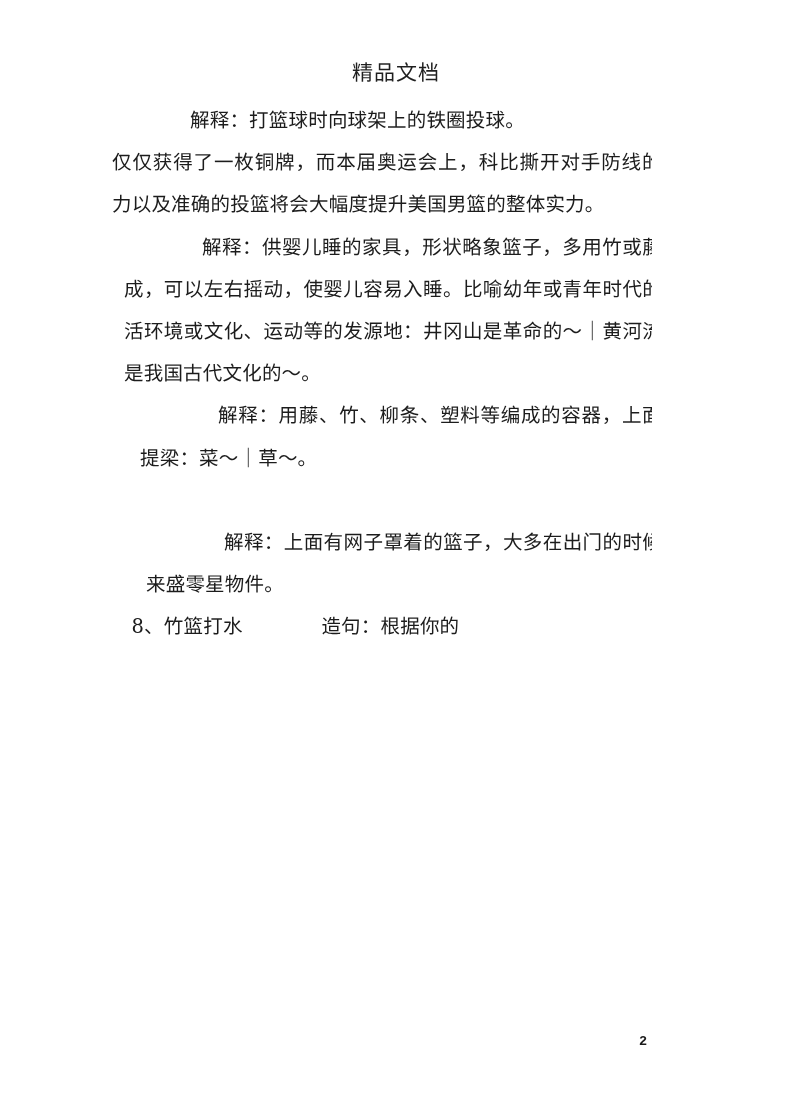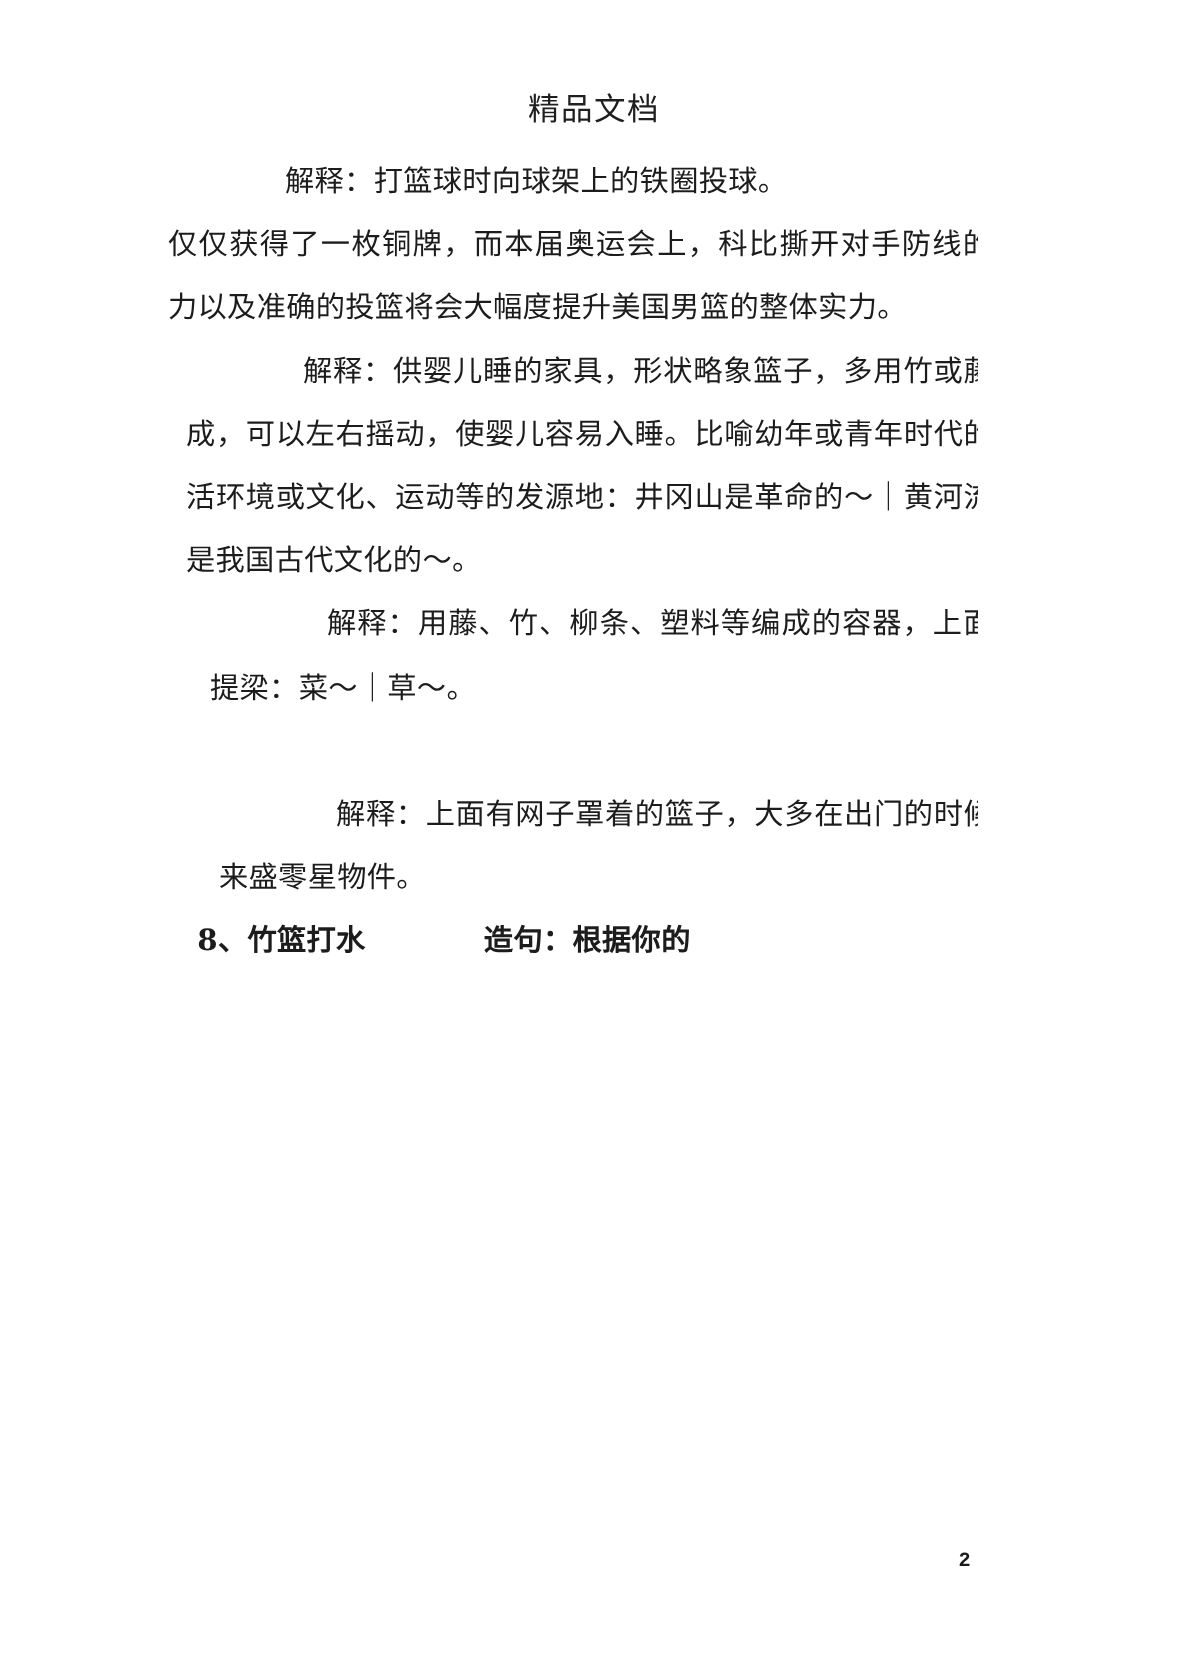--- a/index.html
+++ b/index.html
@@ -75,20 +75,20 @@
 
   <div class="doc-title">精品文档</div>
 
   <div class="body-block">
       <p class="line" style="text-indent: 4em;">解释：打篮球时向球架上的铁圈投球。</p>
       <p class="line">仅仅获得了一枚铜牌，而本届奥运会上，科比撕开对手防线的能力以及准确的投篮将会大幅度提升美国男篮的整体实力。</p>
       <p class="line" style="text-indent: 4em; margin-left: 12px;">解释：供婴儿睡的家具，形状略象篮子，多用竹或藤制成，可以左右摇动，使婴儿容易入睡。比喻幼年或青年时代的生活环境或文化、运动等的发源地：井冈山是革命的～｜黄河流域是我国古代文化的～。</p>
       <p class="line" style="text-indent: 4em; margin-left: 28px;">解释：用藤、竹、柳条、塑料等编成的容器，上面有提梁：菜～｜草～。</p>
       <p class="line blank"></p>
       <p class="line" style="text-indent: 4em; margin-left: 34px;">解释：上面有网子罩着的篮子，大多在出门的时候用来盛零星物件。</p>
-      <p class="line" style="text-indent: 1em; font-weight: bold;">8、竹篮打水　　　　造句：根据你的</p>
+      <p class="line" style="text-indent: 1em;">8、竹篮打水　　　　造句：根据你的</p>
     </div>
 
   <div class="footer">
     <div class="footer-inner">2 / 6</div>
   </div>
 
 </div>
 
 </body></html>

